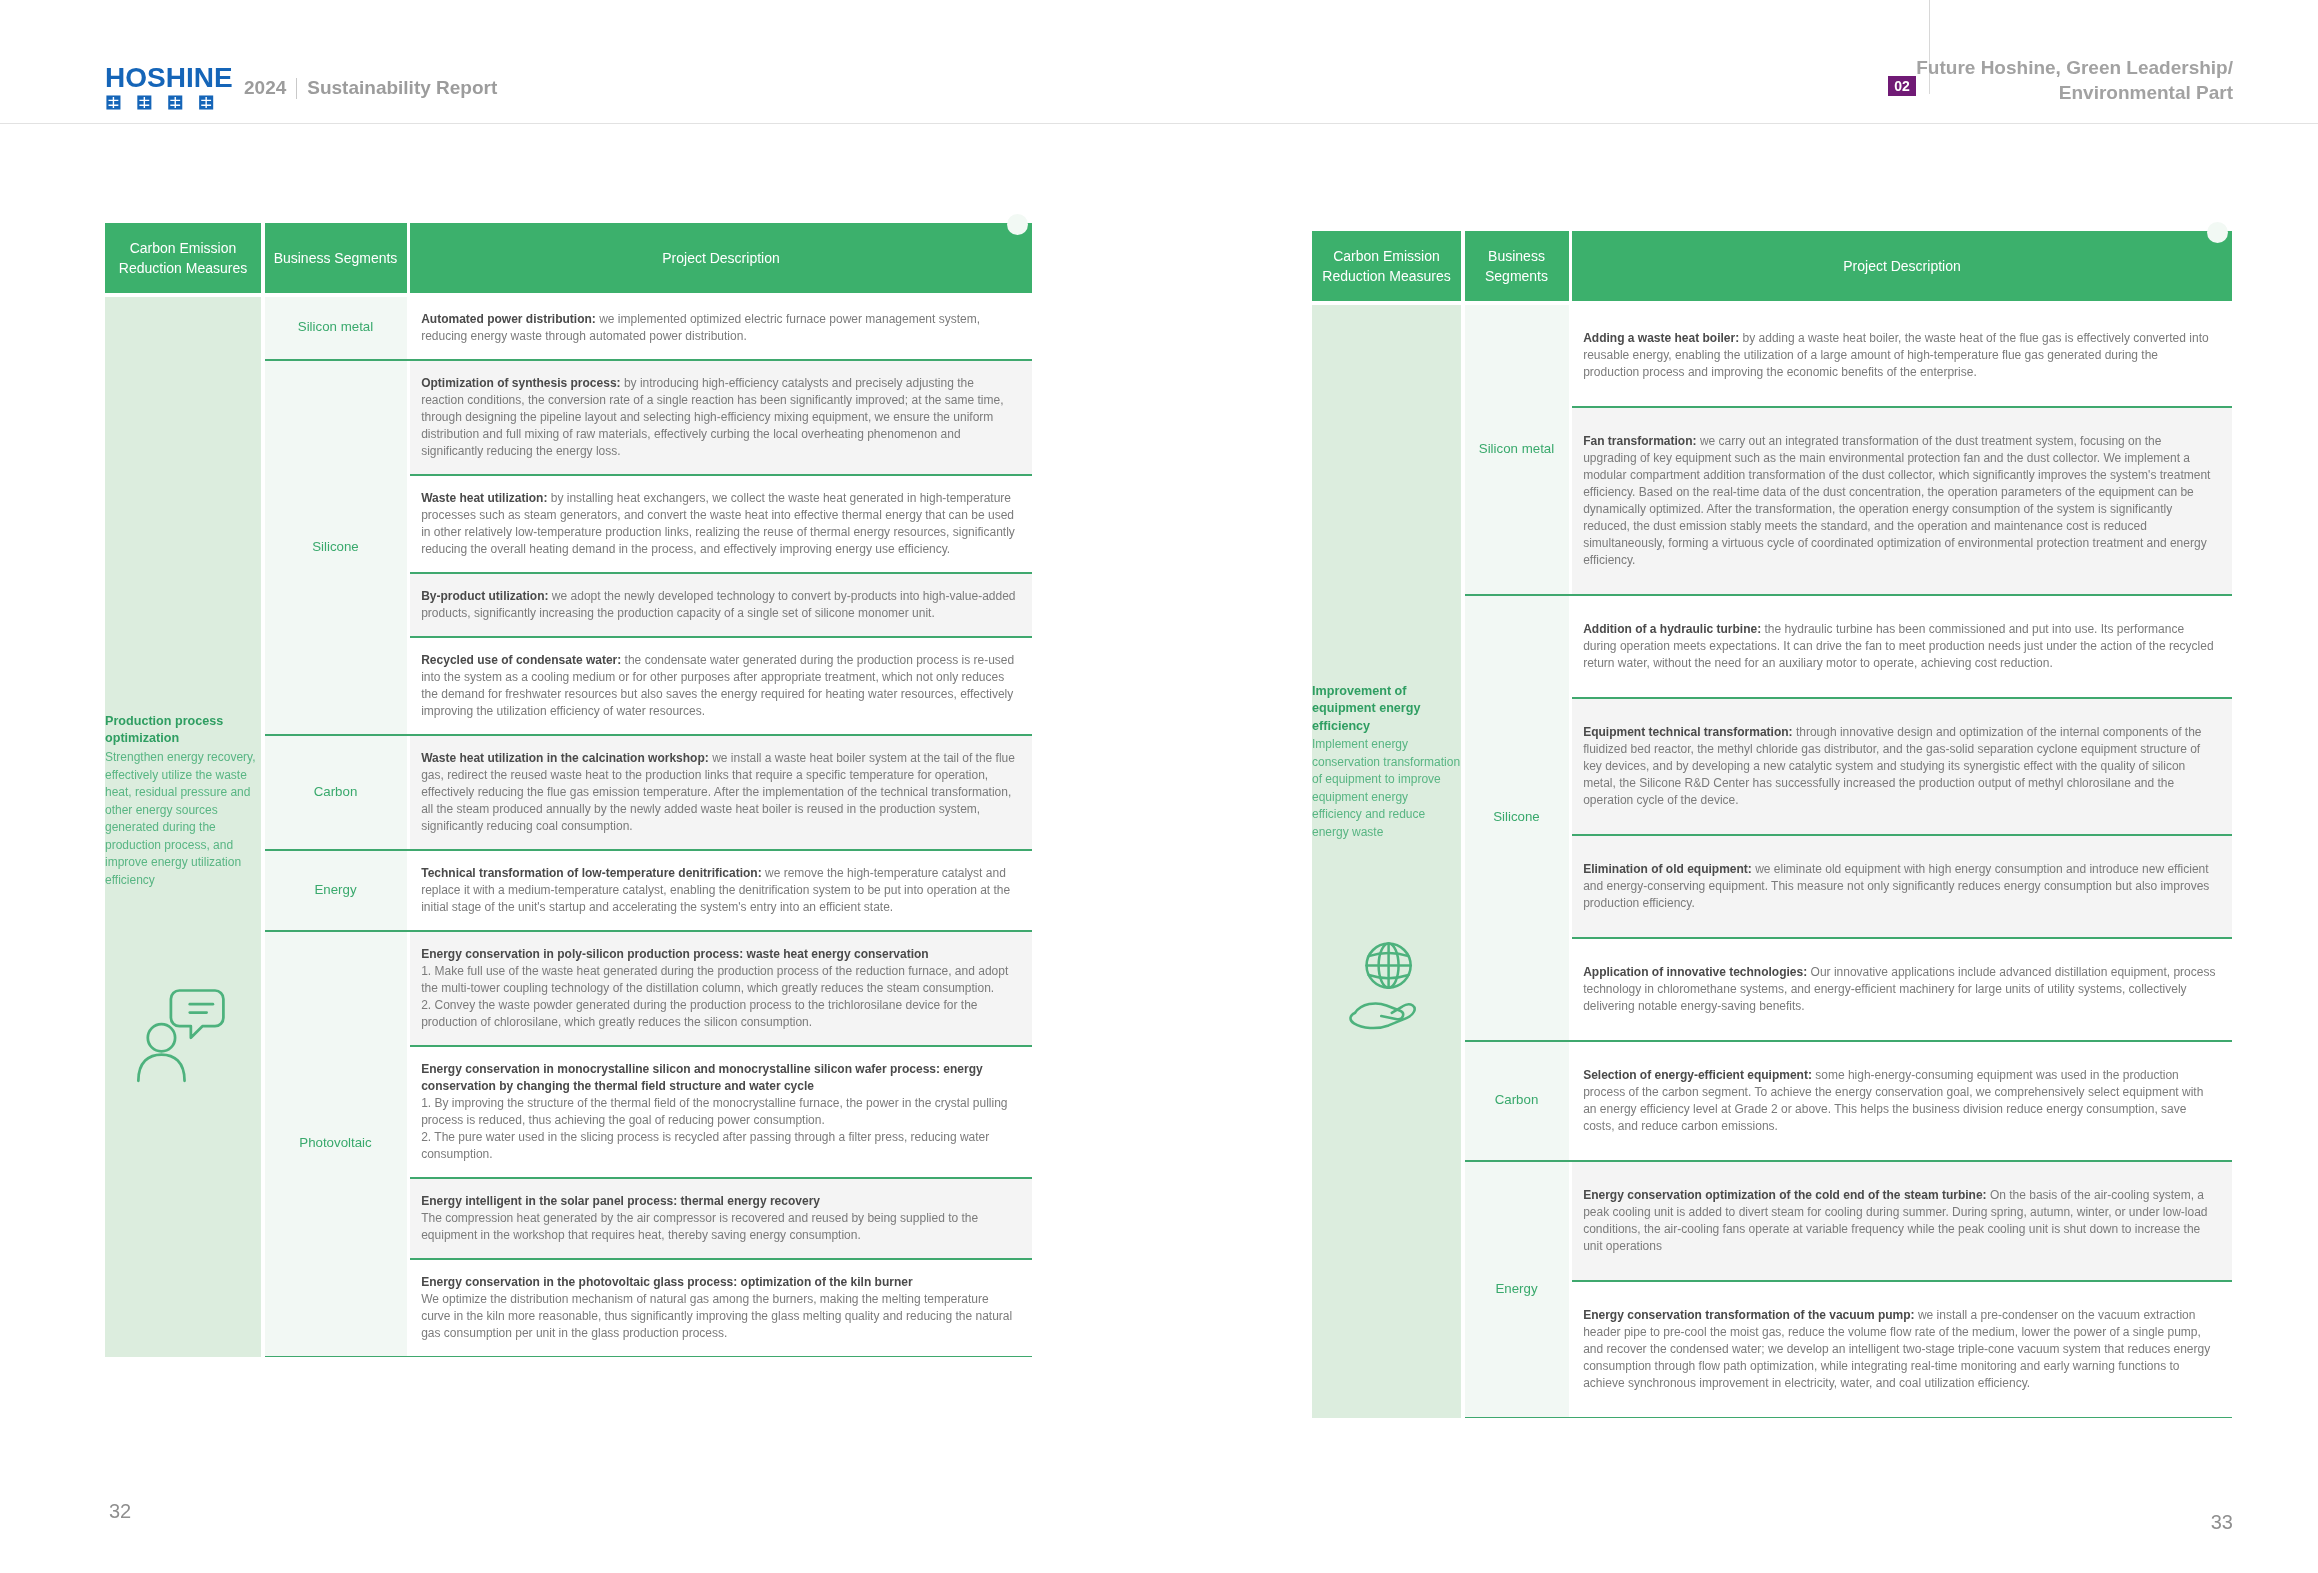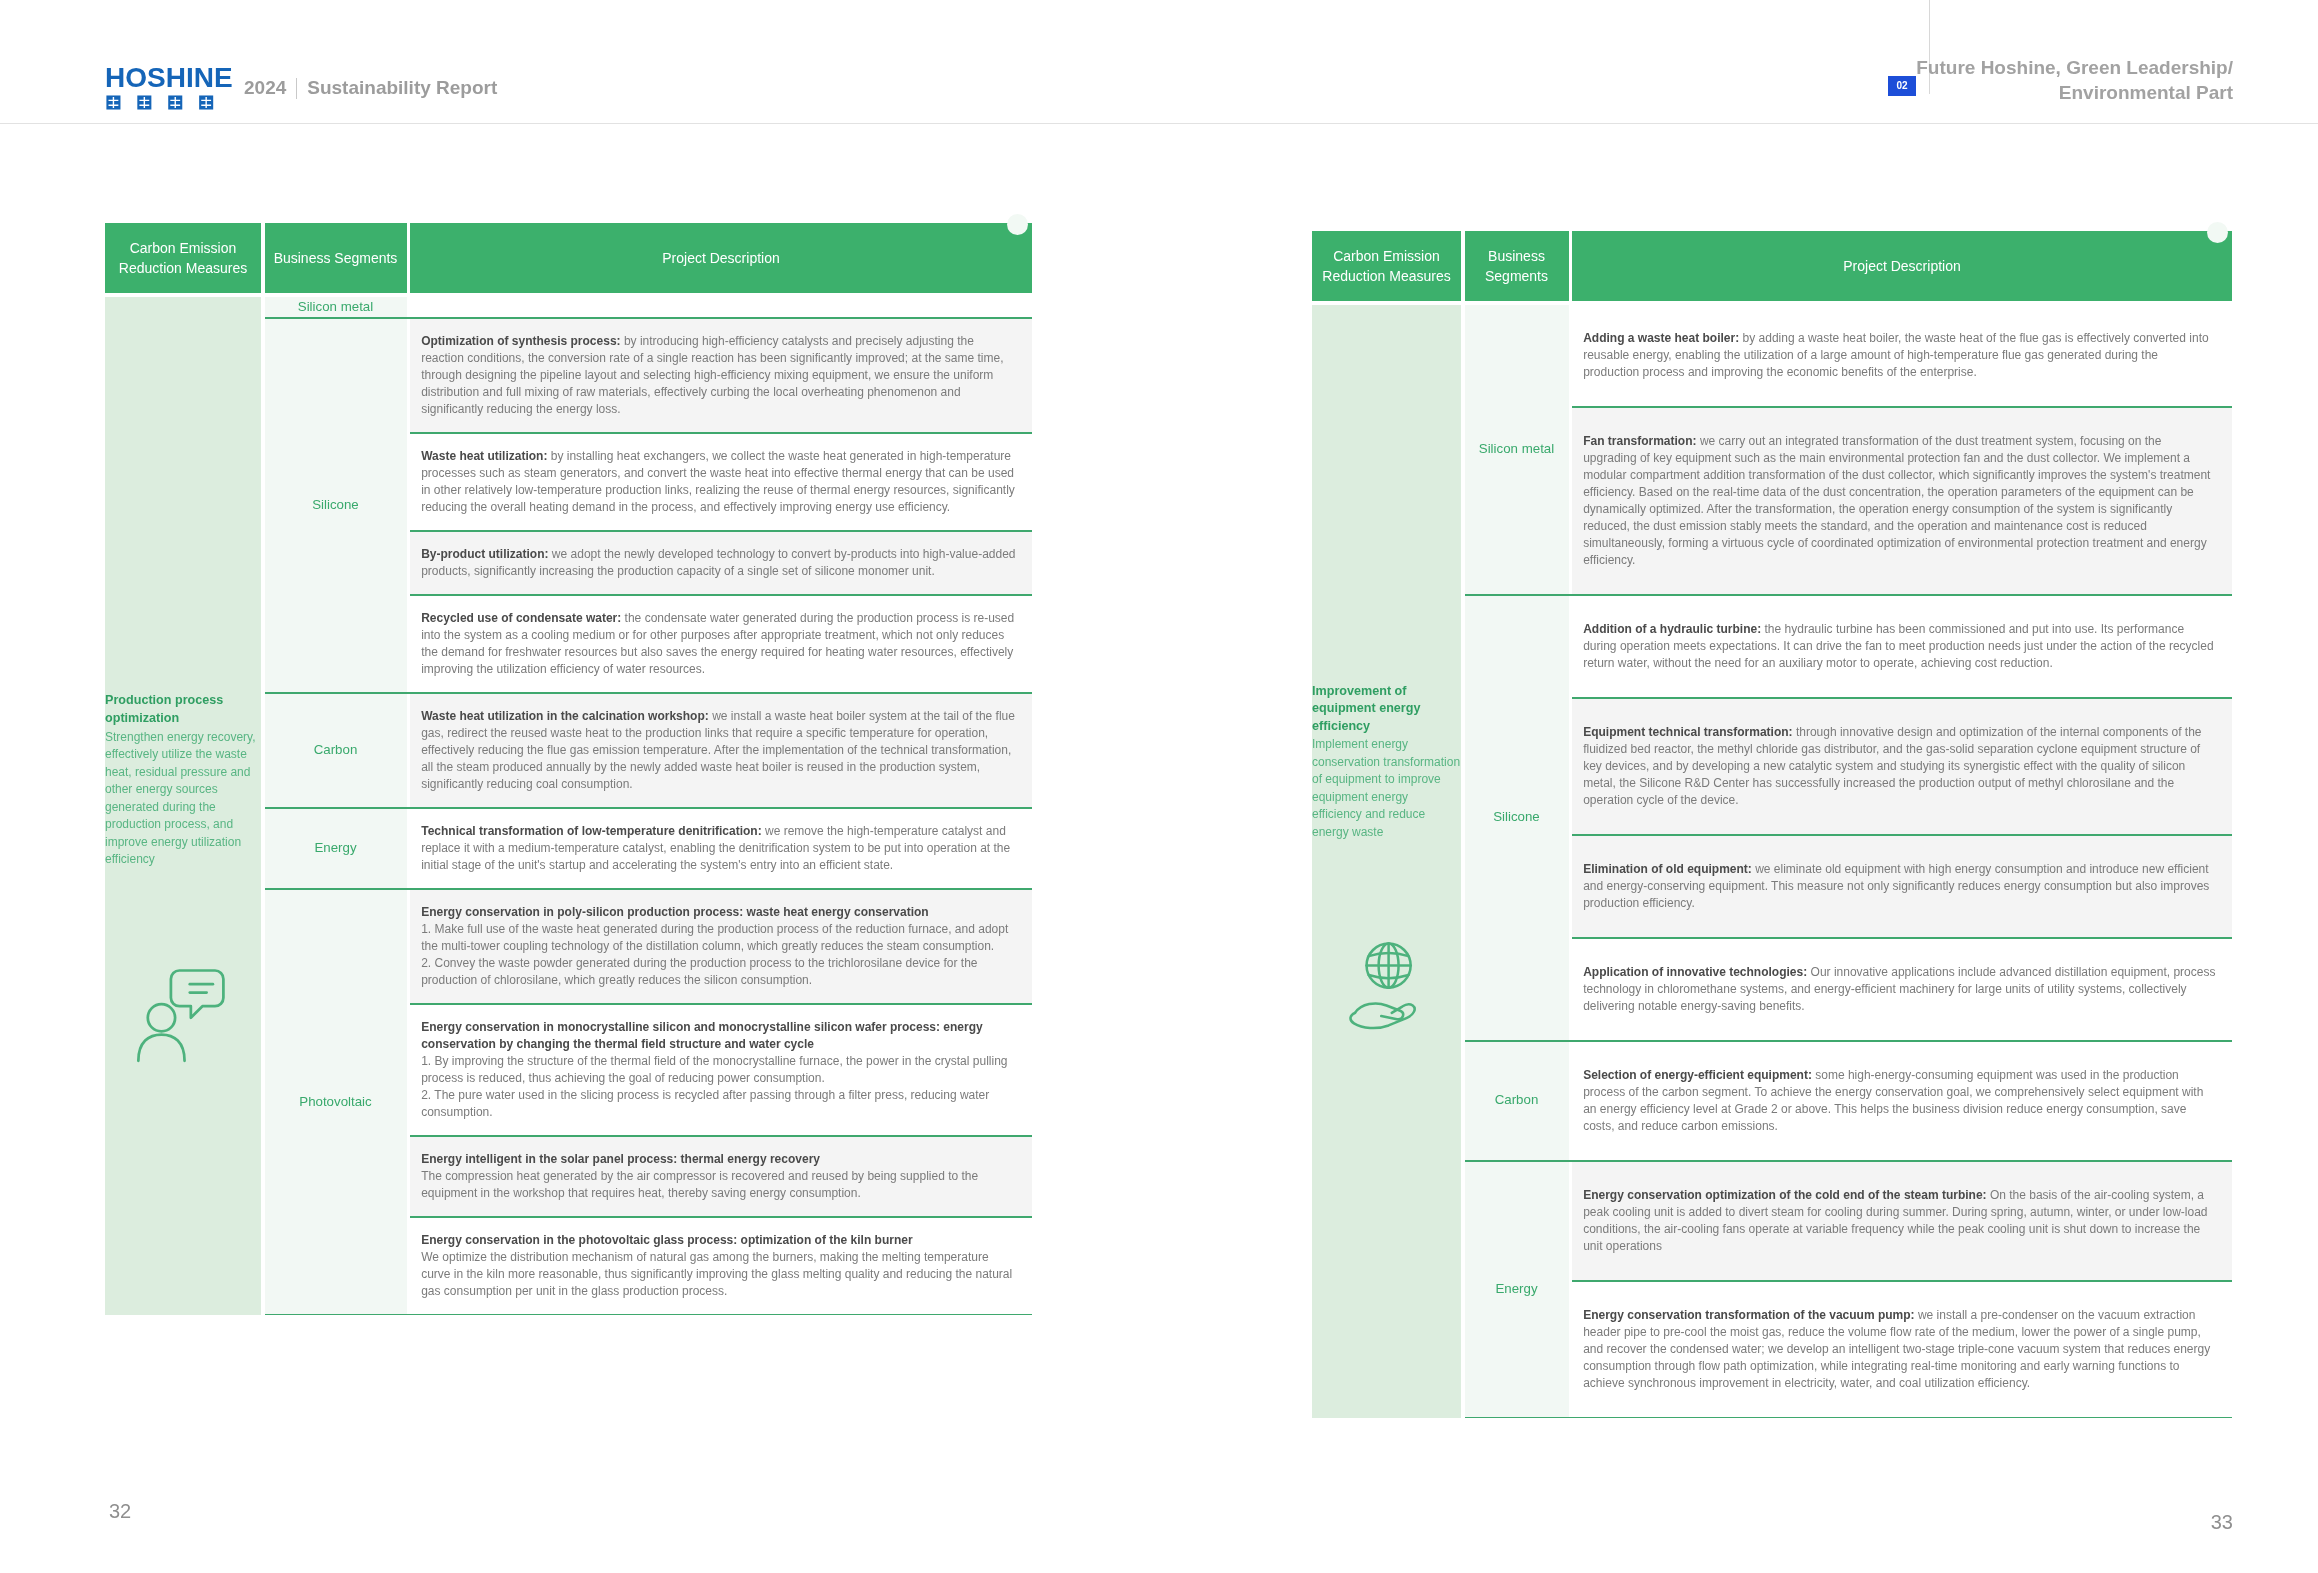--- a/index.html
+++ b/index.html
@@ -9,22 +9,22 @@
   
   .topline{position:absolute;left:0;top:123px;width:2319px;height:1.4px;background:#e2e2e2;}
   .logo{position:absolute;left:105px;top:62px;width:119px;}
   .logo-word{font-size:28px;font-weight:800;color:#1565b8;letter-spacing:0px;line-height:31px;}
   .logo-cjk{display:block;margin-top:1.4px;}
   .report-meta{position:absolute;left:244px;top:77px;display:flex;align-items:center;gap:9.8px;}
   .report-meta .year{font-size:19px;font-weight:bold;color:#9c9c9c;}
   .meta-divider{width:1.4px;height:21px;background:#c9c9c9;}
   .report-meta .report-title{font-size:19px;font-weight:bold;color:#9c9c9c;}
   .chapter-line{position:absolute;left:1929px;top:0;width:1.4px;height:94px;background:#d8d8d8;}
-  .chapter-badge{position:absolute;left:1888px;top:76px;width:28px;height:19.6px;background:#1d4ed8;color:#ffffff;
-    font-size:10px;font-weight:bold;display:flex;align-items:center;justify-content:center;}
+  .chapter-badge{position:absolute;left:1888px;top:76px;width:28px;height:19.6px;background:#701a75;color:#ffffff;
+    font-size:14px;font-weight:bold;display:flex;align-items:center;justify-content:center;}
   .chapter-title{position:absolute;right:86px;top:56px;text-align:right;color:#a2a2a2;font-weight:bold;
     font-size:19px;line-height:24.5px;}
 
   
   .table{position:absolute;box-sizing:border-box;}
   .table-left{left:105px;top:223px;width:927px;}
   .table-right{left:1312px;top:231px;width:920px;}
   .t-header{display:flex;gap:3.5px;height:70px;position:relative;}
   .t-header::after{content:"";position:absolute;right:4.2px;top:-9px;width:21px;height:21px;border-radius:50%;background:#f2f9f4;}
   .hcell{background:#3cb06c;color:#ffffff;display:flex;align-items:center;justify-content:center;
@@ -115,20 +115,25 @@
               <path d="M46 10 h34 a8 8 0 0 1 8 8 v18 a8 8 0 0 1 -8 8 h-12 l-11 11 v-11 h-11 a8 8 0 0 1 -8 -8 v-18 a8 8 0 0 1 8 -8 z"></path>
               <path d="M56 23 h22"></path>
               <path d="M56 31 h16"></path>
               <circle cx="29" cy="55" r="13"></circle>
               <path d="M7 96 c0 -18 10 -25 22 -25 c12 0 22 7 22 25"></path>
             </svg></div>
         </div>
         <div class="groups">
           <div class="group">
             <div class="seg-cell col2">Silicon metal</div>
+            <div class="rows">
+              <div class="desc-row">
+                <p class="lead-para"><span class="lead">Automated power distribution:</span> <span class="body-text">we implemented optimized electric furnace power management system, reducing energy waste through automated power distribution.</span></p>
+              </div>
+            </div>
           </div>
           <div class="group">
             <div class="seg-cell col2">Silicone</div>
             <div class="rows">
               <div class="desc-row alt">
                 <p class="lead-para"><span class="lead">Optimization of synthesis process:</span> <span class="body-text">by introducing high-efficiency catalysts and precisely adjusting the reaction conditions, the conversion rate of a single reaction has been significantly improved; at the same time, through designing the pipeline layout and selecting high-efficiency mixing equipment, we ensure the uniform distribution and full mixing of raw materials, effectively curbing the local overheating phenomenon and significantly reducing the energy loss.</span></p>
               </div>
               <div class="desc-row">
                 <p class="lead-para"><span class="lead">Waste heat utilization:</span> <span class="body-text">by installing heat exchangers, we collect the waste heat generated in high-temperature processes such as steam generators, and convert the waste heat into effective thermal energy that can be used in other relatively low-temperature production links, realizing the reuse of thermal energy resources, significantly reducing the overall heating demand in the process, and effectively improving energy use efficiency.</span></p>
               </div>

